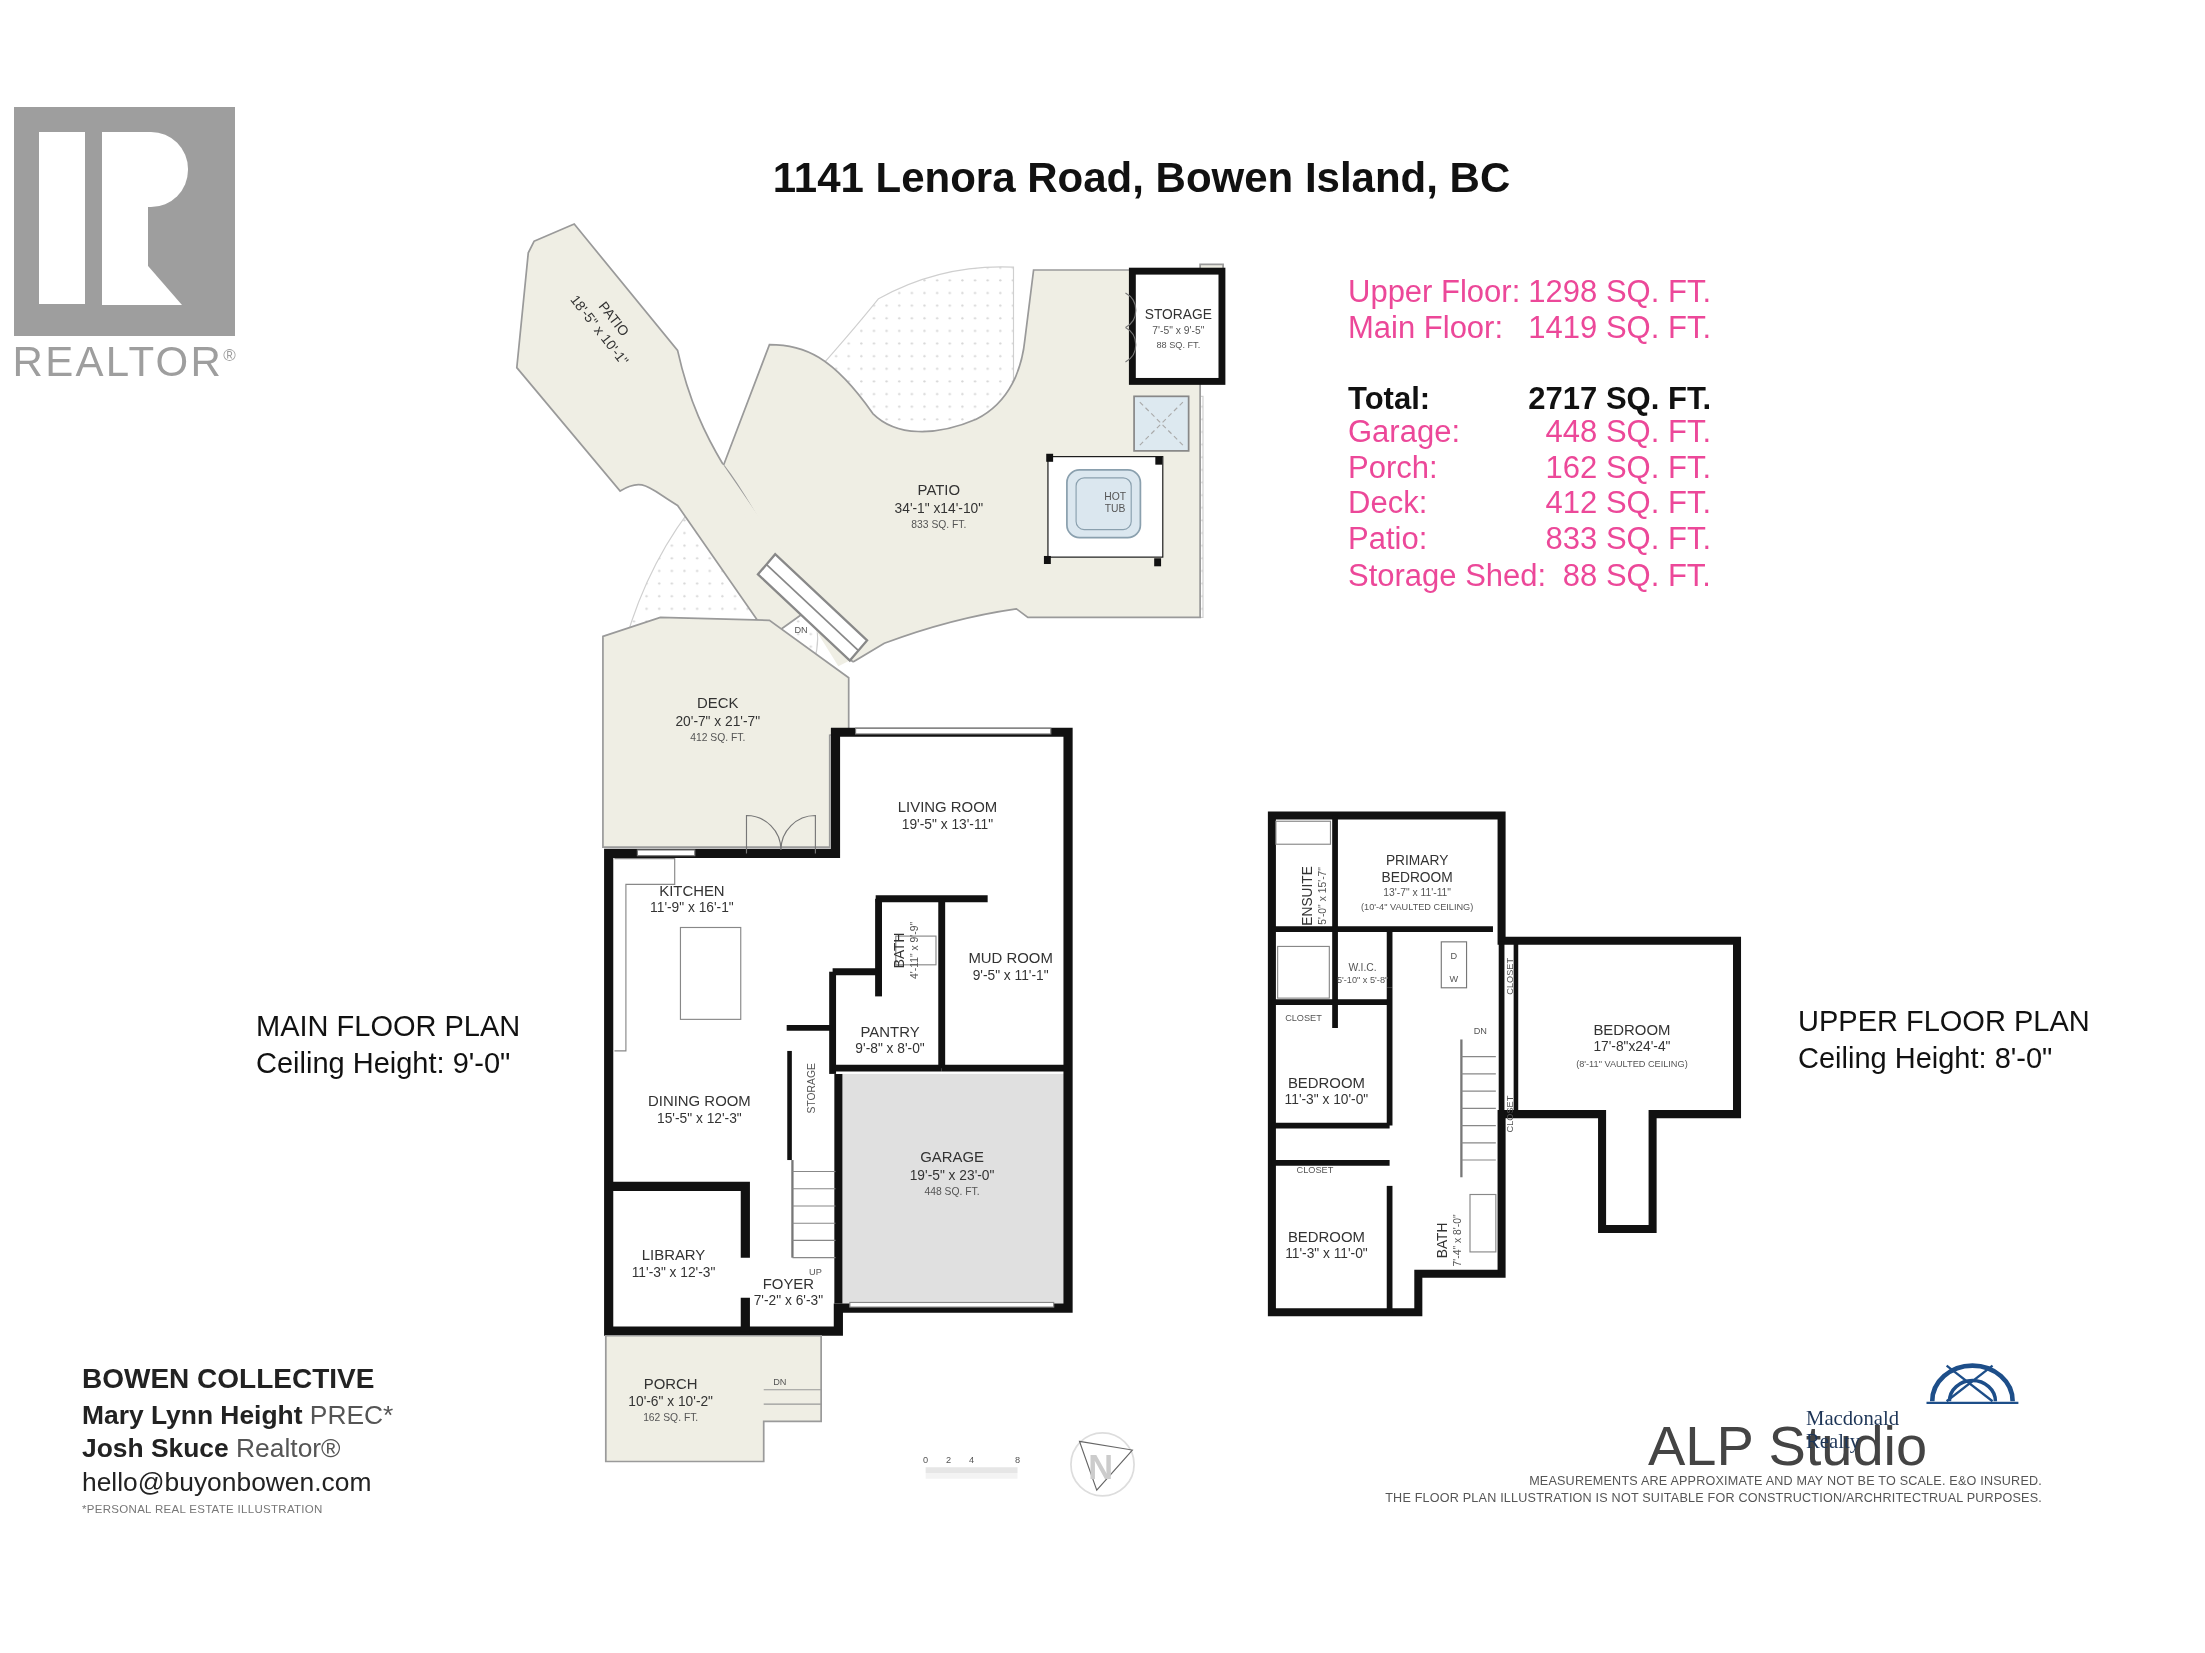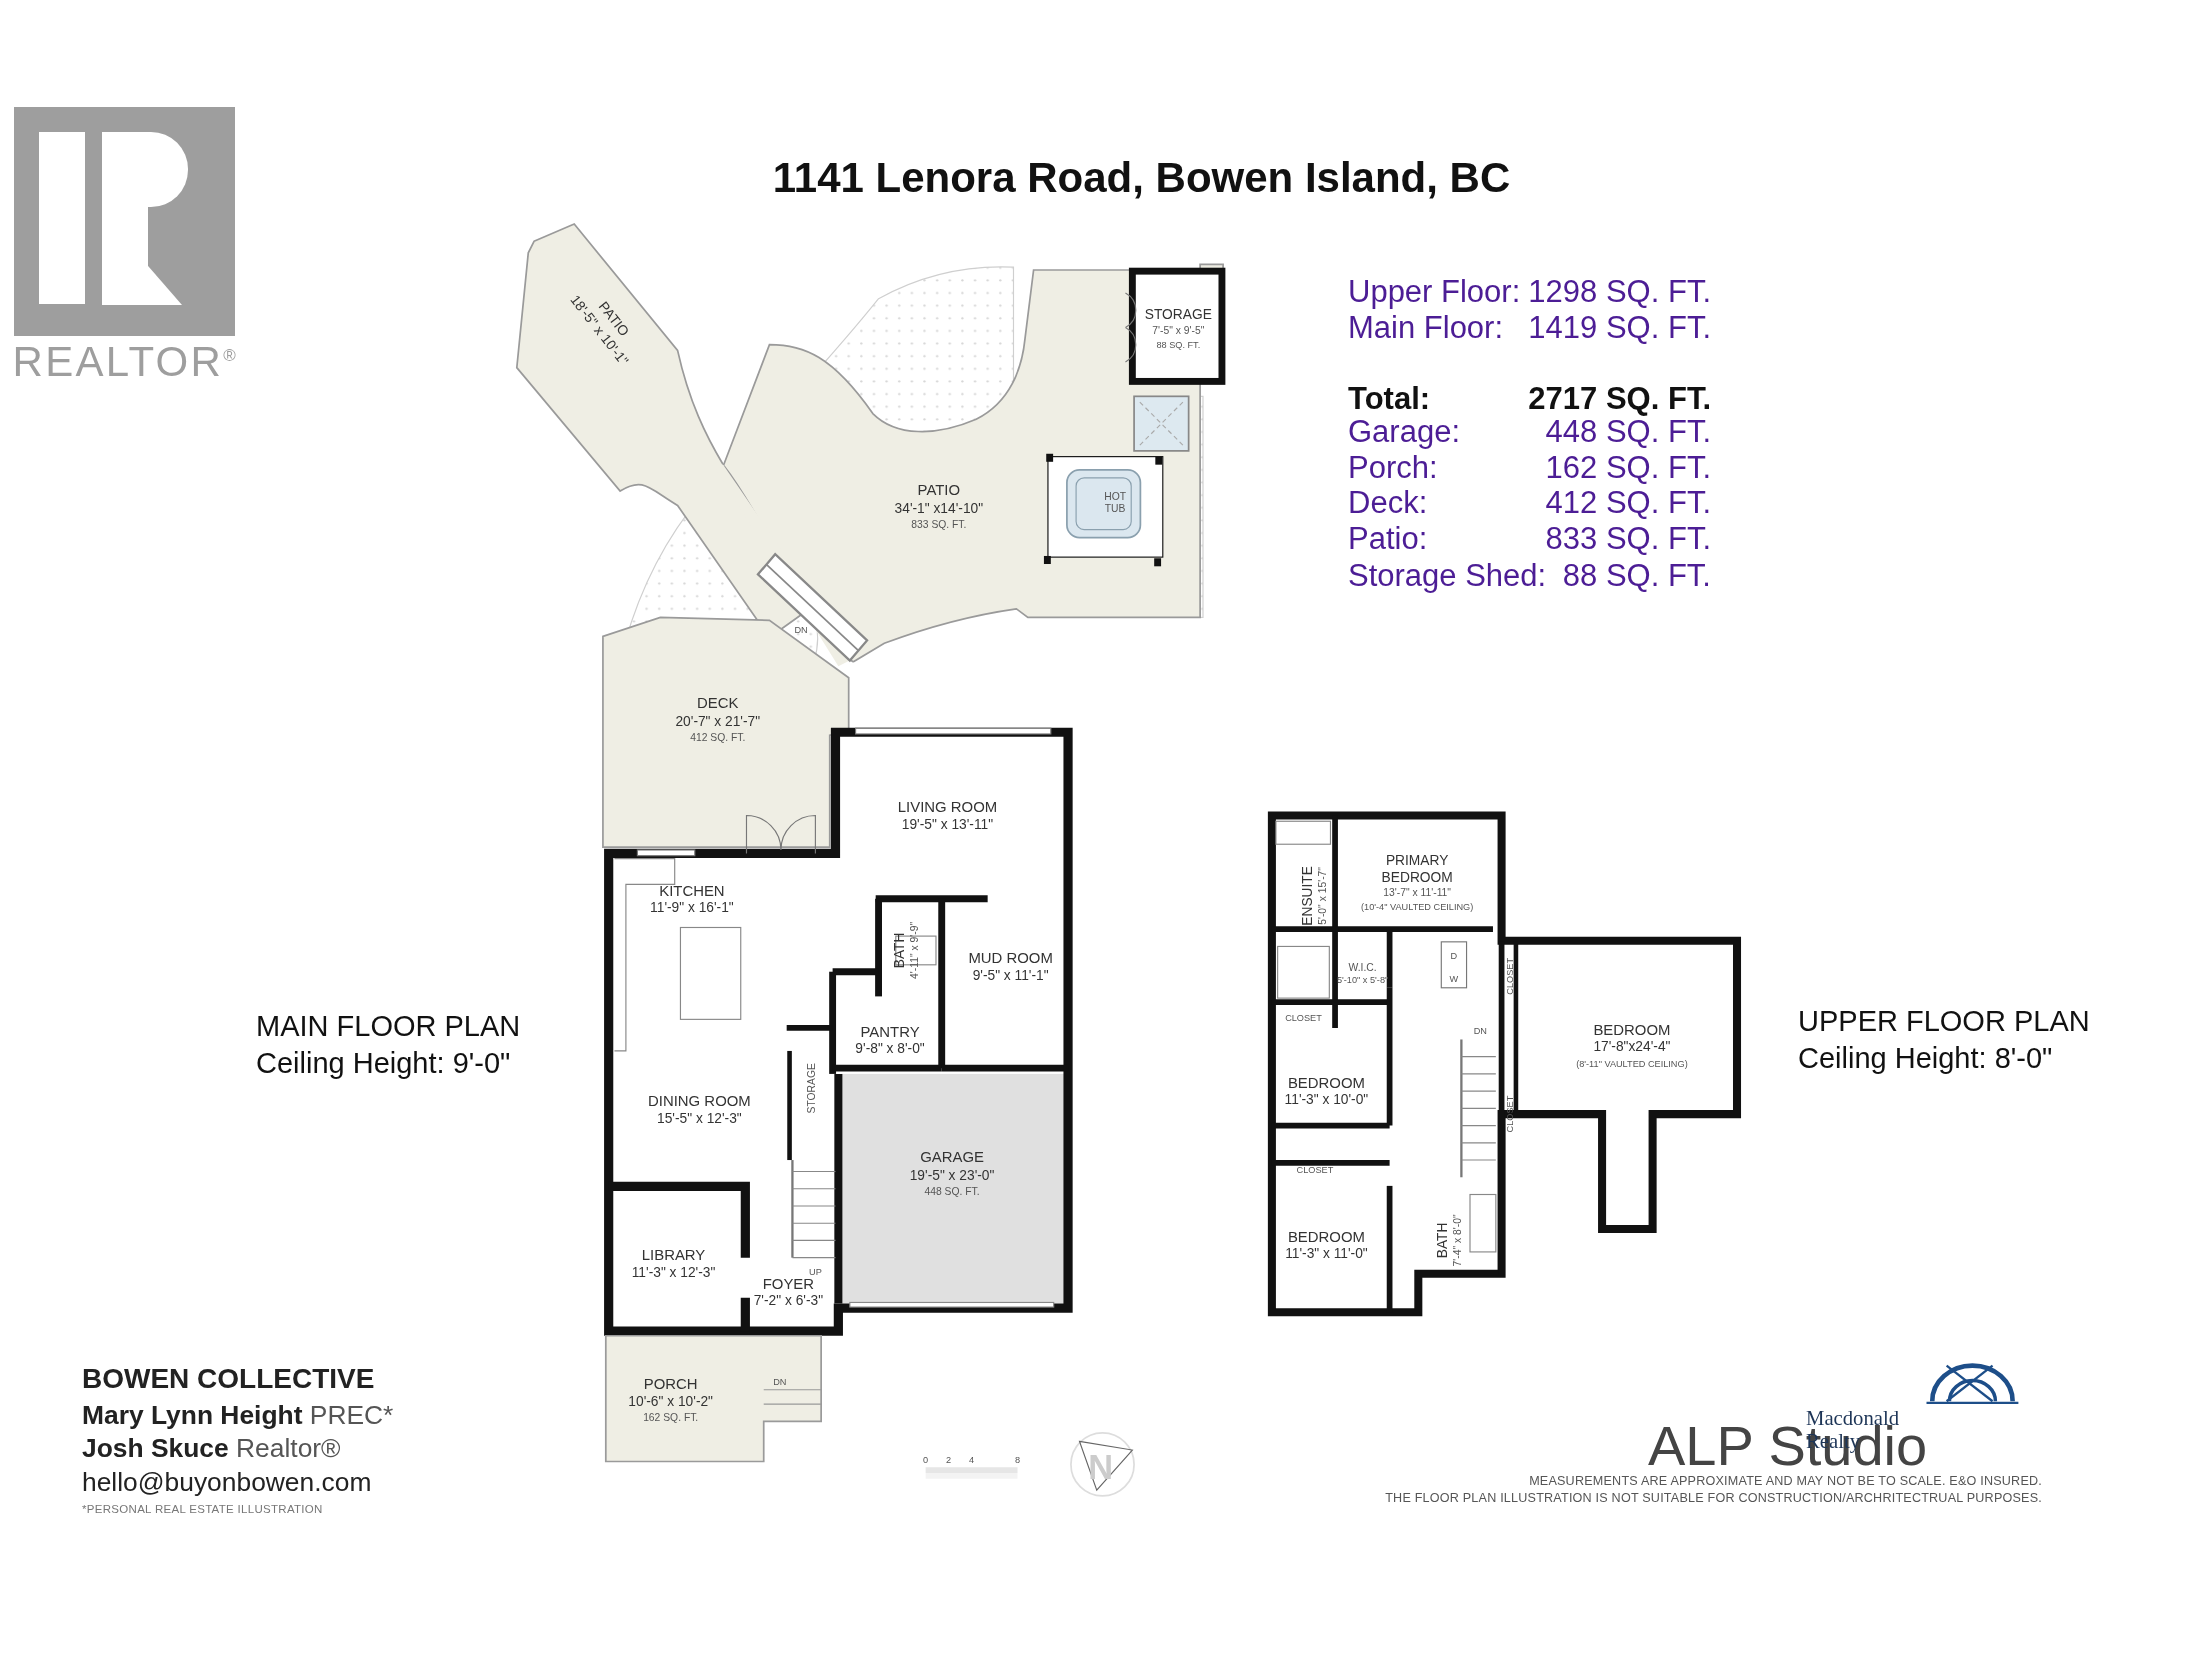--- a/index.html
+++ b/index.html
@@ -6,21 +6,21 @@
   body { width:2205px; height:1654px; position:relative; overflow:hidden; font-family:"Liberation Sans", sans-serif; color:#1a1a1a; }
   .abs { position:absolute; }
   #realtor-logo { left:14.4px; top:107px; width:221px; height:229px; background:#9e9e9e; }
   #realtor-logo .bar1 { position:absolute; left:25px; top:25px; width:46px; height:172px; background:#fff; }
   #realtor-logo .bar2 { position:absolute; left:88px; top:25px; width:46px; height:172px; background:#fff; }
   #realtor-logo .bowl { position:absolute; left:88px; top:25px; width:86px; height:75px; background:#fff; border-radius:0 37px 37px 0; }
   #realtor-logo .leg { position:absolute; left:88px; top:106px; width:0; height:0; border-left:0 solid transparent; border-right:80px solid transparent; border-bottom:92px solid #fff; }
   #realtor-word { left:12.6px; top:338px; font-size:42px; letter-spacing:2.3px; color:#9e9e9e; font-weight:400; }
   #realtor-word sup { font-size:17px; }
   #title { left:0; width:2283px; top:154px; text-align:center; font-size:42px; font-weight:700; color:#111; }
-  .stat-row { position:absolute; left:1348px; width:379px; height:36px; font-size:31px; color:#4c1d95; }
+  .stat-row { position:absolute; left:1348px; width:379px; height:36px; font-size:31px; color:#ec4899; }
   .stat-row .lbl { position:absolute; left:0; top:0; }
   .stat-row .val { position:absolute; right:16px; top:0; text-align:right; }
   .stat-row.bold { font-weight:700; color:#111;margin-top:36px; }
   .plan-label { position:absolute; font-size:29px; color:#111; line-height:37px; }
   #bowen-block { left:82px; top:1359px; }
   #bowen-block .brand { font-size:28px; font-weight:700; color:#222; line-height:40px; }
   #bowen-block .agent { font-size:26.4px; font-weight:700; color:#222; line-height:33px; }
   #bowen-block .agent .title { font-weight:400; color:#555; }
   #bowen-block .email { font-size:26.4px; color:#222; line-height:34px; }
   #bowen-block .note { font-size:11.5px; color:#777; line-height:20.7px; letter-spacing:0.3px; }

